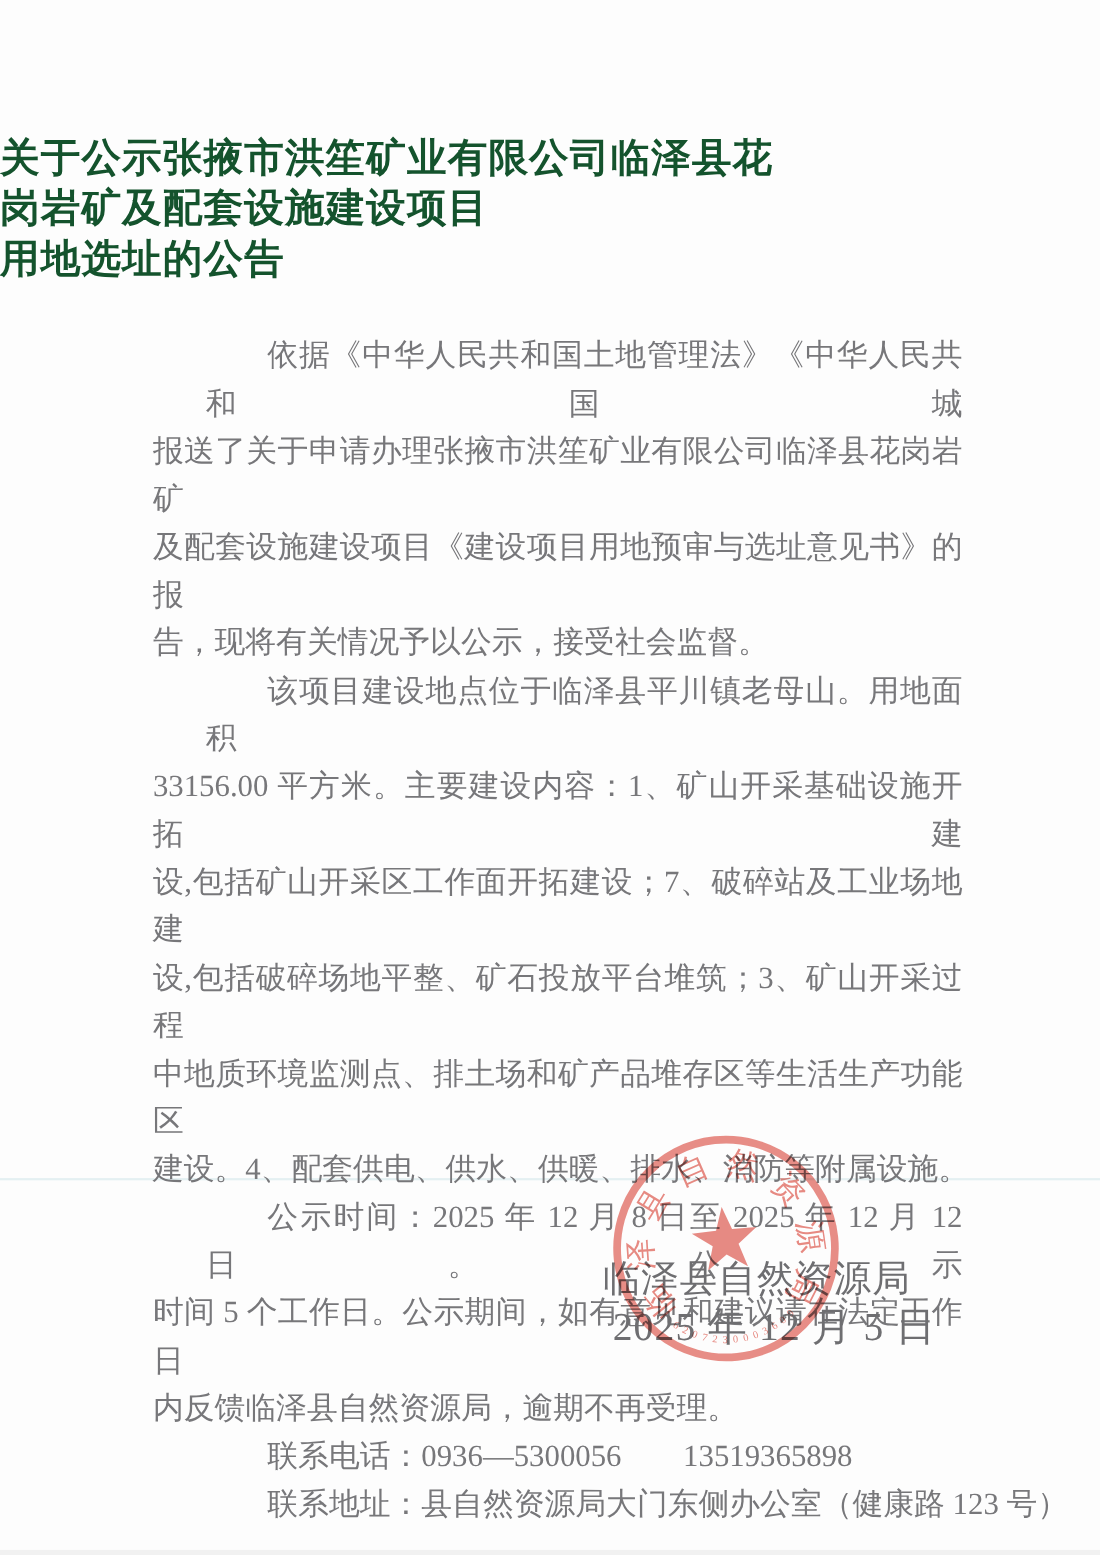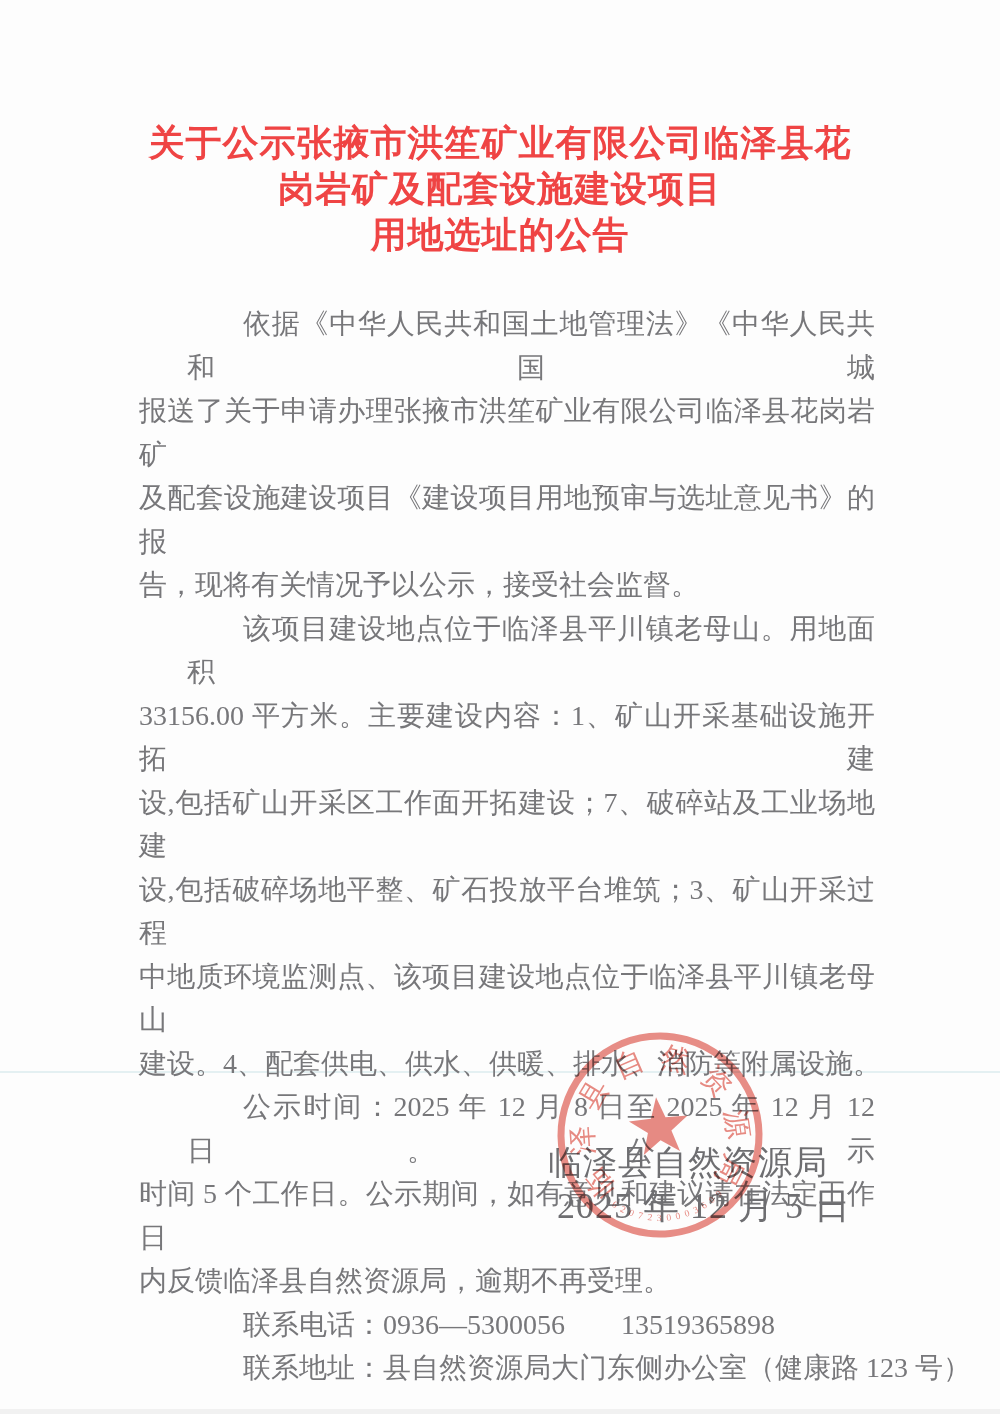--- a/index.html
+++ b/index.html
@@ -19,23 +19,22 @@
     position:absolute;left:0;top:1071px;width:1000px;height:2px;
     background:#cfe6ea;opacity:.55;
   }
   .scan-edge-bottom{
     position:absolute;left:0;bottom:0;width:1000px;height:5px;
     background:#f1f1f1;
   }
   
   .title{
     position:absolute;left:0;top:120px;width:1000px;
-    text-align:center;
     font-size:36px;line-height:46px;font-weight:bold;
-    color:#ef4444;
+    color:#14532d;
     letter-spacing:1px;
   }
   
   .body-block{
     position:absolute;left:139px;top:302px;width:736px;
     font-size:28px;line-height:43.5px;
     color:#77777a;
   }
   .bline{white-space:nowrap;}
   .bline.justify{
@@ -82,21 +81,21 @@
 
   <div class="body-block">
     <div class="bline indent justify">依据《中华人民共和国土地管理法》《中华人民共和国城</div>
     <div class="bline justify">报送了关于申请办理张掖市洪笙矿业有限公司临泽县花岗岩矿</div>
     <div class="bline justify">及配套设施建设项目《建设项目用地预审与选址意见书》的报</div>
     <div class="bline">告，现将有关情况予以公示，接受社会监督。</div>
     <div class="bline indent justify">该项目建设地点位于临泽县平川镇老母山。用地面积</div>
     <div class="bline justify">33156.00 平方米。主要建设内容：1、矿山开采基础设施开拓建</div>
     <div class="bline justify">设,包括矿山开采区工作面开拓建设；7、破碎站及工业场地建</div>
     <div class="bline justify">设,包括破碎场地平整、矿石投放平台堆筑；3、矿山开采过程</div>
-    <div class="bline justify">中地质环境监测点、该项目建设地点位于临泽县平川镇老母山</div>
+    <div class="bline justify">中地质环境监测点、排土场和矿产品堆存区等生活生产功能区</div>
     <div class="bline">建设。4、配套供电、供水、供暖、排水、消防等附属设施。</div>
     <div class="bline indent justify">公示时间：2025 年 12 月 8 日至 2025 年 12 月 12 日。公示</div>
     <div class="bline justify">时间 5 个工作日。公示期间，如有意见和建议请在法定工作日</div>
     <div class="bline">内反馈临泽县自然资源局，逾期不再受理。</div>
     <div class="bline indent">联系电话：0936—5300056　　13519365898</div>
     <div class="bline indent">联系地址：县自然资源局大门东侧办公室（健康路 123 号）</div>
 
   </div>
 
   <div class="signature">临泽县自然资源局</div>

